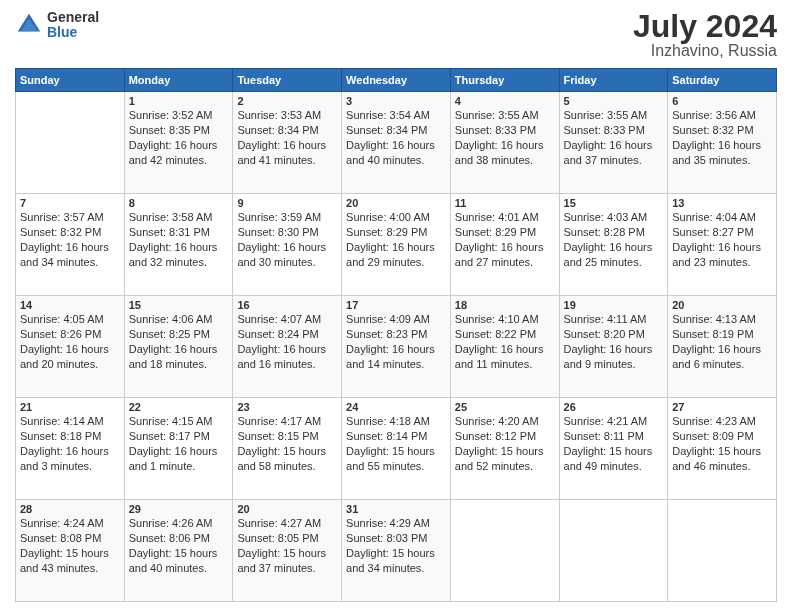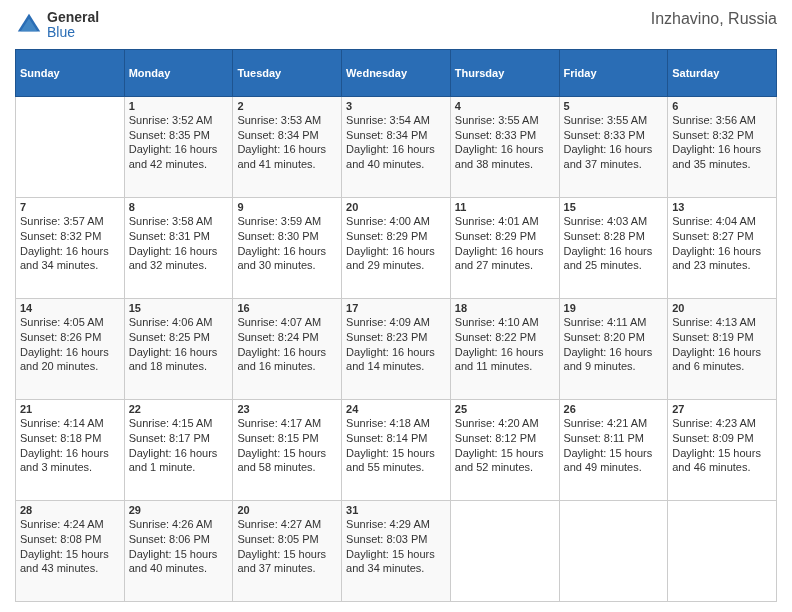--- a/index.html
+++ b/index.html
@@ -33,21 +33,21 @@
       flex-direction: column;
       line-height: 1.1;
     }
     .logo-general {
       font-size: 14px;
       font-weight: bold;
       color: #333;
     }
     .logo-blue {
       font-size: 14px;
-      font-weight: normal;
+      font-weight: bold;
       color: #2a6db5;
     }
     .logo-icon {
       width: 28px;
       height: 28px;
     }
     .title-block {
       text-align: right;
     }
     .title-month {
@@ -65,21 +65,21 @@
       border: 1px solid #ccc;
       border-collapse: collapse;
       width: 100%;
       table-layout: fixed;
     }
     .calendar thead tr th {
       background: #2a6db5;
       color: #fff;
       font-size: 11px;
       font-weight: bold;
-      padding: 17px 4px;
+      padding: 5px 4px;
       text-align: left;
       border: 1px solid #1e5490;
     }
     .calendar tbody tr td {
       border: 1px solid #ccc;
       vertical-align: top;
       padding: 3px 4px;
       font-size: 9px;
       color: #333;
       background: #fff;
@@ -113,20 +113,21 @@
       <svg class="logo-icon" viewBox="0 0 30 30">
         <polygon points="15,3 27,22 3,22" fill="#2a6db5"></polygon>
         <polygon points="15,8 24,22 6,22" fill="#5a9fd4" opacity="0.5"></polygon>
       </svg>
       <div class="logo-text">
         <span class="logo-general">General</span>
         <span class="logo-blue">Blue</span>
       </div>
     </div>
     <div class="title-block">
+      <div class="title-month">July 2024</div>
       <div class="title-location">Inzhavino, Russia</div>
     </div>
   </div>
 
   <table class="calendar">
     <thead>
       <tr>
         <th>Sunday</th>
         <th>Monday</th>
         <th>Tuesday</th>

